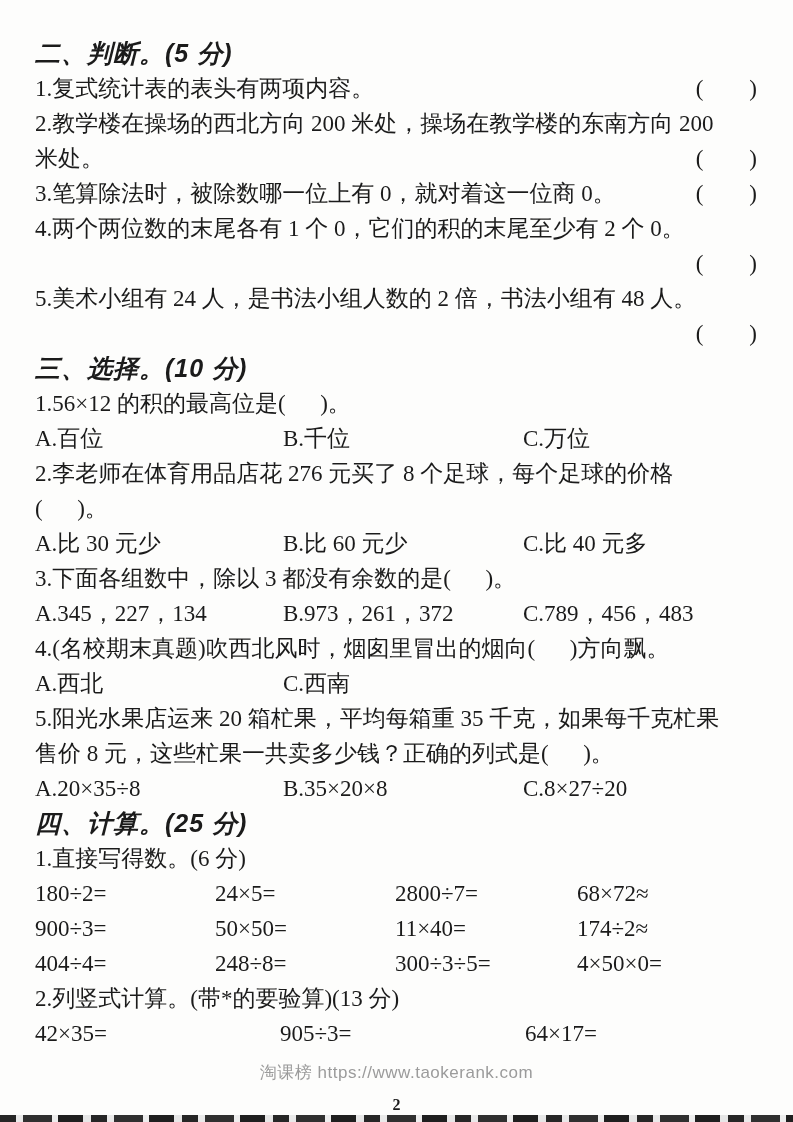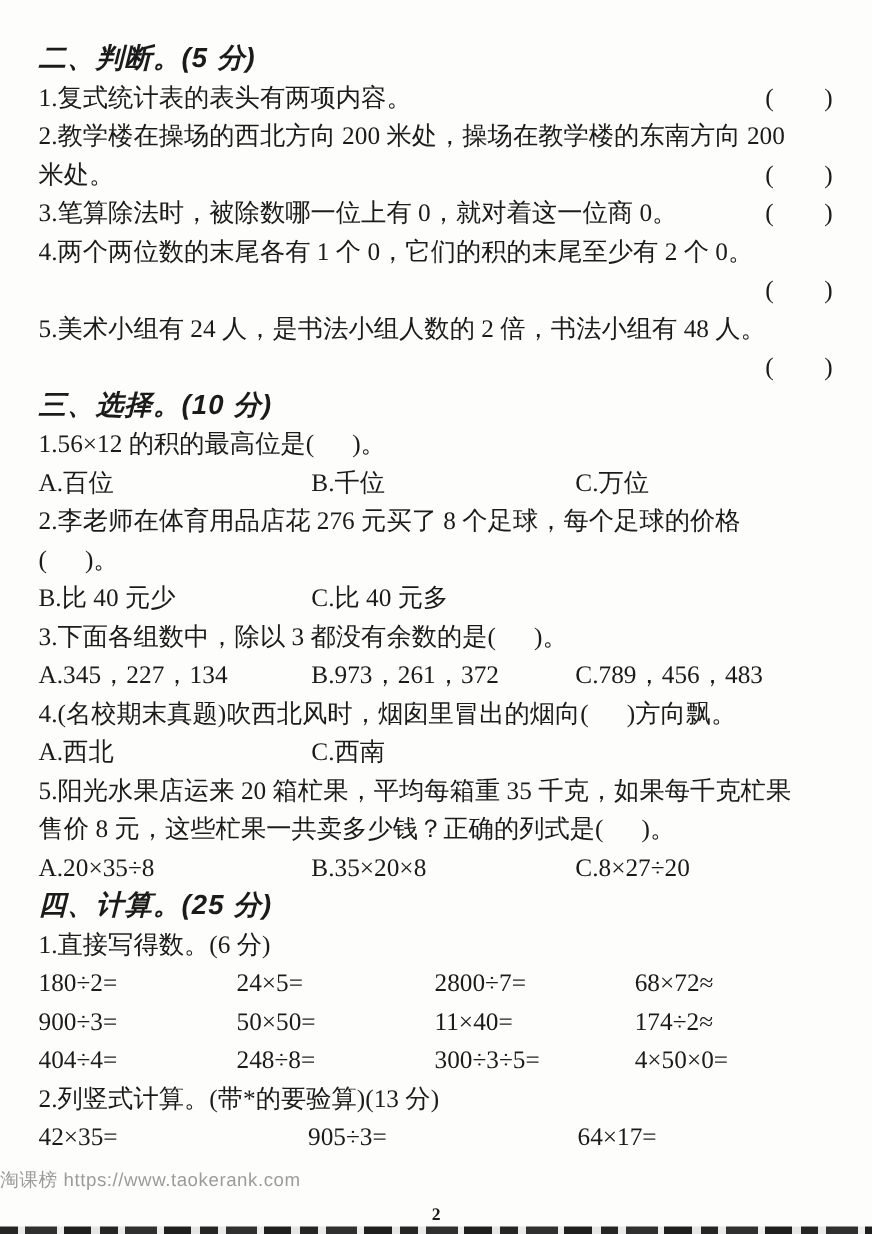--- a/index.html
+++ b/index.html
@@ -40,20 +40,21 @@
     font-family: Liberation Serif, serif;
   }
   .vert-row {
     display: grid;
     grid-template-columns: 245px 245px 1fr;
   }
   .footer-watermark {
     position: absolute;
     left: 0; right: 0;
     bottom: 38px;
+    text-align: center;
     font-family: "Liberation Sans", "DejaVu Sans", sans-serif;
     font-size: 17px;
     color: #9b9b9b;
     letter-spacing: 0.5px;
   }
   .page-number {
     position: absolute;
     left: 0; right: 0;
     bottom: 8px;
     text-align: center;
@@ -112,21 +113,22 @@
     <div class="line">1.56×12 的积的最高位是(      )。</div>
     <div class="line options-row">
       <span>A.百位</span>
       <span>B.千位</span>
       <span>C.万位</span>
     </div>
 
     <div class="line">2.李老师在体育用品店花 276 元买了 8 个足球，每个足球的价格</div>
     <div class="line">(      )。</div>
     <div class="line options-row">
-      <span>B.比 40 元少</span>
+      <span>A.比 30 元少</span>
+      <span>B.比 60 元少</span>
       <span>C.比 40 元多</span>
     </div>
 
     <div class="line">3.下面各组数中，除以 3 都没有余数的是(      )。</div>
     <div class="line options-row">
       <span>A.345，227，134</span>
       <span>B.973，261，372</span>
       <span>C.789，456，483</span>
     </div>
 

